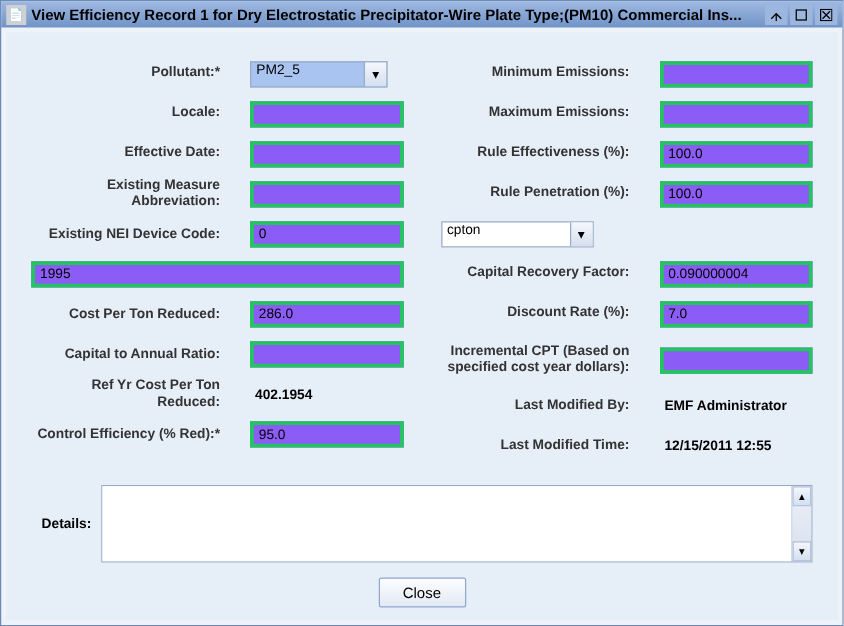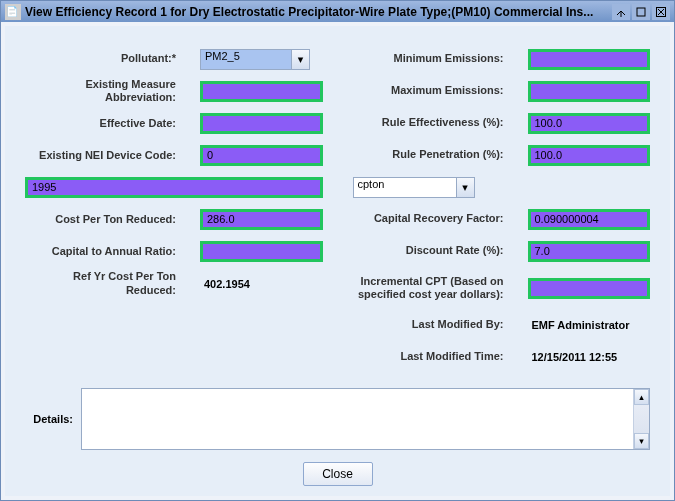--- a/index.html
+++ b/index.html
@@ -216,28 +216,32 @@
       <div class="col">
 
         <div class="field-row">
           <span class="field-label">Pollutant:*</span>
           <div class="field-select selected" style="width:110px;flex:none;">
             <span>PM2_5</span>
             <span class="select-arrow">▾</span>
           </div>
         </div>
 
+        <div class="field-row">
+          <span class="field-label">Locale:</span>
+          <input class="field-input" value="" style="">
+        </div>
+
+        <div class="field-row">
+          <span class="field-label">Effective Date:</span>
+          <input class="field-input" value="" style="">
+        </div>
 
         <div class="field-row">
           <span class="field-label">Existing Measure Abbreviation:</span>
-          <input class="field-input" value="" style="">
-        </div>
-
-        <div class="field-row">
-          <span class="field-label">Effective Date:</span>
           <input class="field-input" value="" style="">
         </div>
 
         <div class="field-row">
           <span class="field-label">Existing NEI Device Code:</span>
           <input class="field-input" value="0" style="">
         </div>
 
         <div class="field-row">
           <input class="field-input" value="1995" style="">
@@ -251,20 +255,24 @@
         <div class="field-row">
           <span class="field-label">Capital to Annual Ratio:</span>
           <input class="field-input" value="" style="">
         </div>
 
         <div class="field-row">
           <span class="field-label">Ref Yr Cost Per Ton Reduced:</span>
           <span class="field-static">402.1954</span>
         </div>
 
+        <div class="field-row">
+          <span class="field-label">Control Efficiency (% Red):*</span>
+          <input class="field-input" value="95.0" style="">
+        </div>
 
       </div>
 
       <div class="col">
 
         <div class="field-row">
           <span class="field-label">Minimum Emissions:</span>
           <input class="field-input" value="" style="">
         </div>
 

